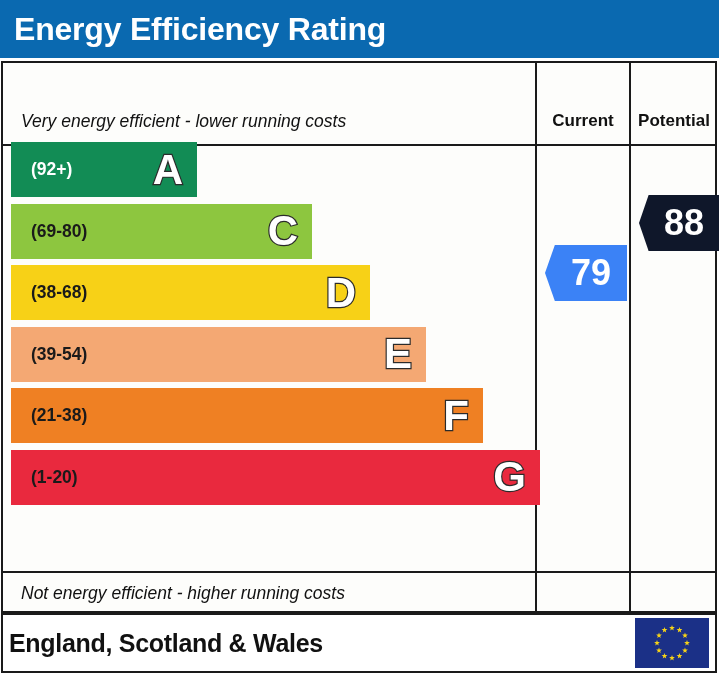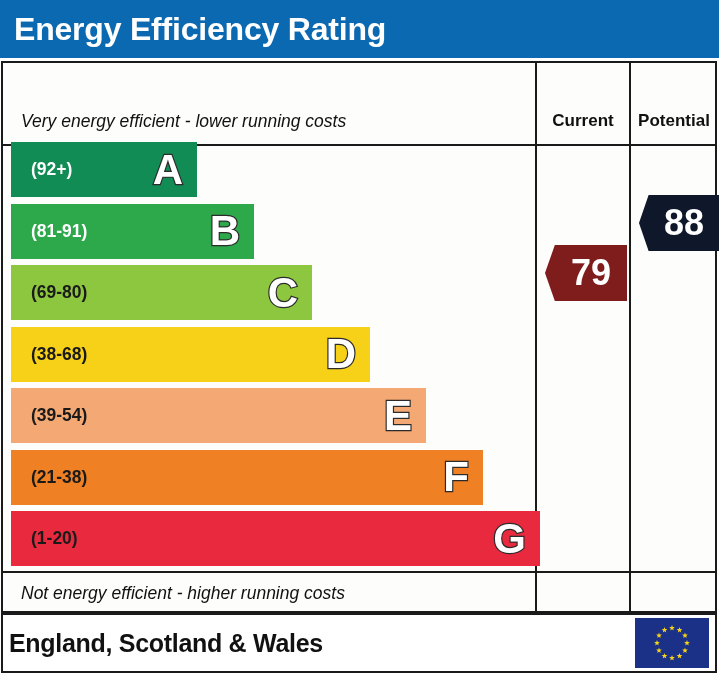--- a/index.html
+++ b/index.html
@@ -248,26 +248,20 @@
     <div class="caption top">Very energy efficient - lower running costs</div>
 
     <div class="bands">
         <div class="band-row">
           <div class="band" style="width: 186px; background: rgb(18, 140, 85);">
             <span class="band-range">(92+)</span>
             <span class="band-letter">A</span>
           </div>
         </div>
         <div class="band-row">
-          <div class="band" style="width: 243px; background: rgb(45, 169, 76);">
-            <span class="band-range">(81-91)</span>
-            <span class="band-letter">B</span>
-          </div>
-        </div>
-        <div class="band-row">
           <div class="band" style="width: 301px; background: rgb(141, 198, 63);">
             <span class="band-range dark">(69-80)</span>
             <span class="band-letter">C</span>
           </div>
         </div>
         <div class="band-row">
           <div class="band" style="width: 359px; background: rgb(247, 209, 23);">
             <span class="band-range dark">(38-68)</span>
             <span class="band-letter">D</span>
           </div>
@@ -288,21 +282,21 @@
           <div class="band" style="width: 529px; background: rgb(233, 41, 62);">
             <span class="band-range dark">(1-20)</span>
             <span class="band-letter">G</span>
           </div>
         </div>
       </div>
 
     <div class="caption-rule r1"></div>
     <div class="caption bottom">Not energy efficient - higher running costs</div>
 
-    <div class="arrow current" style="background: #7f1d1d;">
+    <div class="arrow current" style="background: #3b82f6;">
       <span>79</span>
     </div>
     <div class="arrow potential" style="background: #0f172a;">
       <span>88</span>
     </div>
 
   </div>
 
   <div class="footer">
     <div class="footer-title">England, Scotland &amp; Wales</div>

